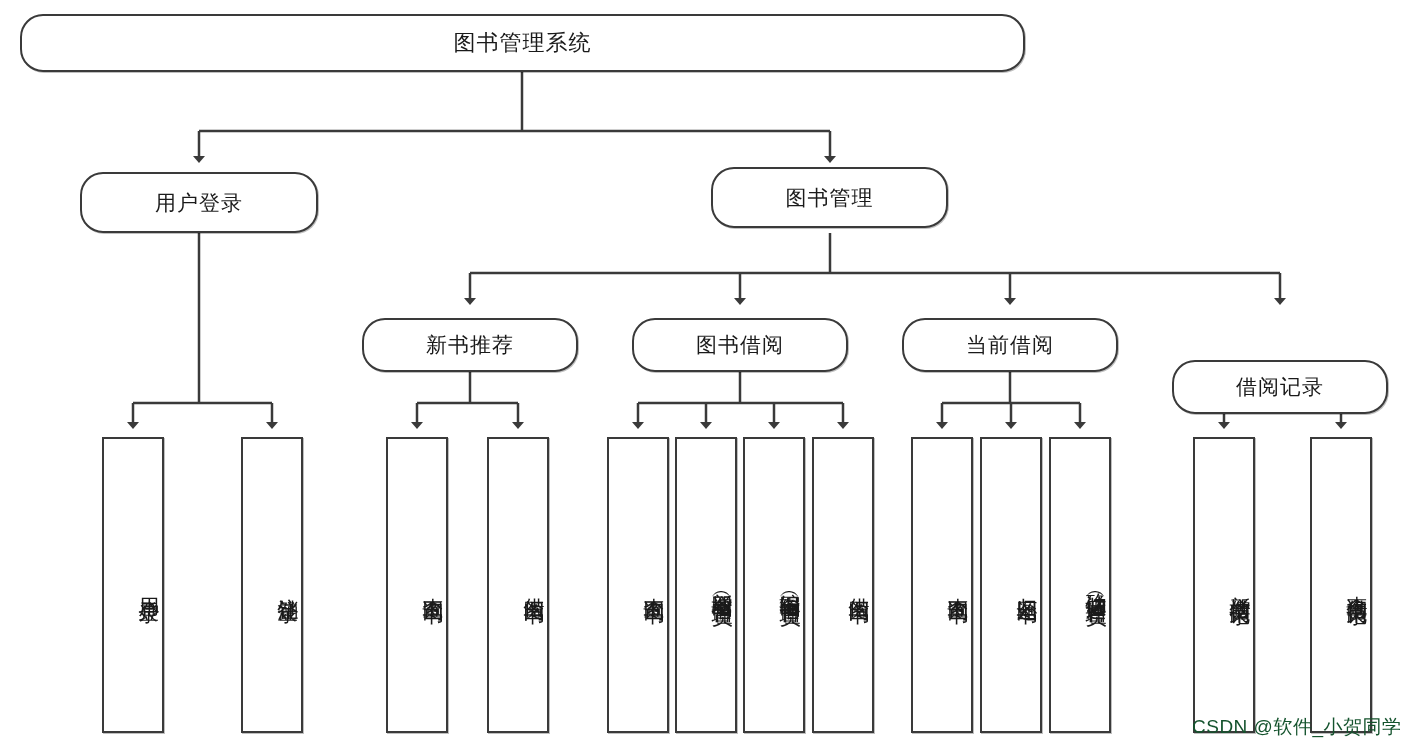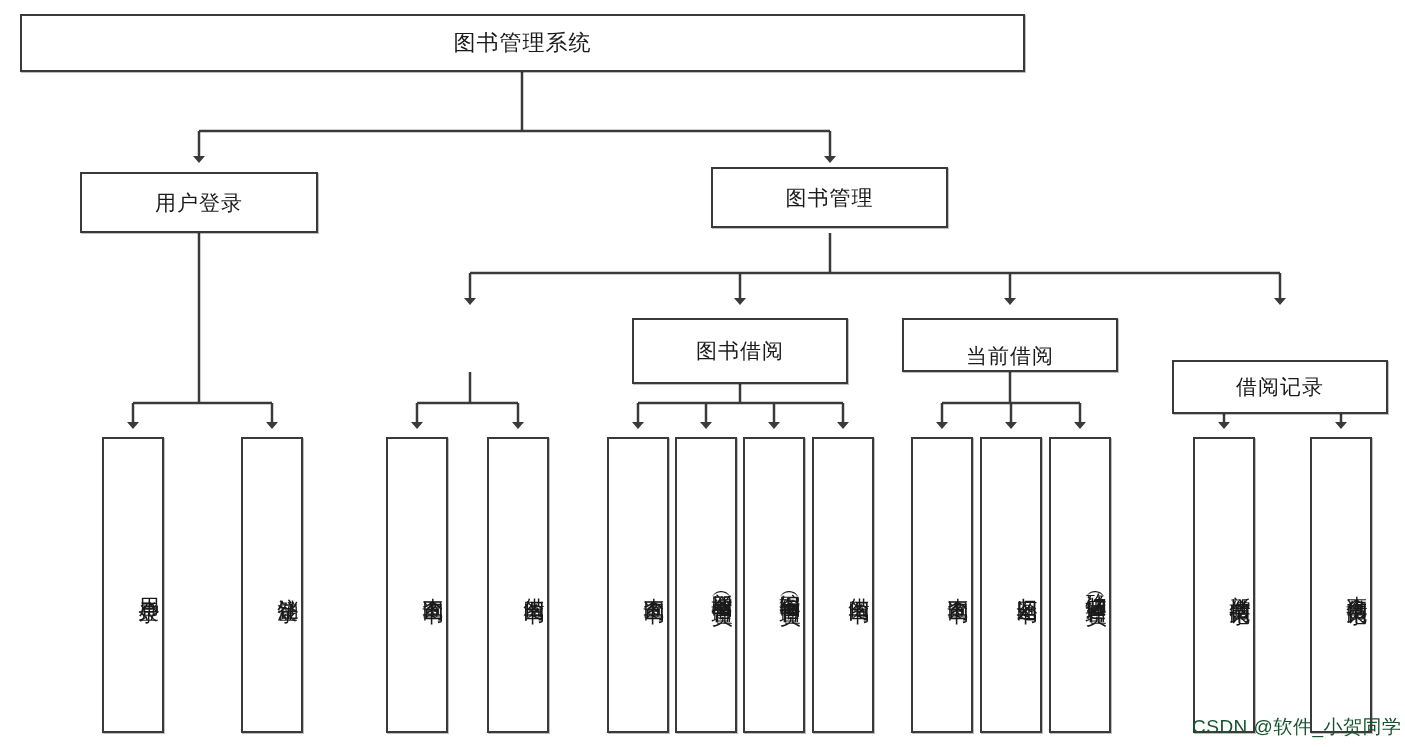--- a/index.html
+++ b/index.html
@@ -25,20 +25,21 @@
     display: flex;
     align-items: center;
     justify-content: center;
     color: #1a1a1a;
     box-shadow: 1px 1px 0 rgba(0,0,0,0.25);
   }
   .node.h {
     font-size: 21px;
     letter-spacing: 1px;
     white-space: nowrap;
+    border-radius: 23px;
   }
   .node.root {
     font-size: 22px;
   }
   .node.v {
     writing-mode: vertical-rl;
     text-orientation: upright;
     font-size: 21px;
     line-height: 1.22;
     letter-spacing: 2px;
@@ -125,24 +126,27 @@
     <span>图书管理系统</span>
   </div>
 
   <div class="node h" style="left:80px; top:172px; width:238px; height:61px;">
     <span>用户登录</span>
   </div>
   <div class="node h" style="left:711px; top:167px; width:237px; height:61px;">
     <span>图书管理</span>
   </div>
 
-  <div class="node h" style="left:632px; top:318px; width:216px; height:66px;">
+  <div class="node h" style="left:362px; top:318px; width:216px; height:54px;">
+    <span>新书推荐</span>
+  </div>
+  <div class="node h" style="left:632px; top:318px; width:216px; height:54px;">
     <span>图书借阅</span>
   </div>
-  <div class="node h" style="left:902px; top:318px; width:216px; height:54px;align-items:flex-end;">
+  <div class="node h" style="left:902px; top:318px; width:216px; height:54px;">
     <span>当前借阅</span>
   </div>
   <div class="node h" style="left:1172px; top:318px; width:216px; height:54px;margin-top:42px;">
     <span>借阅记录</span>
   </div>
 
   <div class="node v" style="left:102px; top:437px; width:62px; height:296px;">
     <span class="vtext">用户登录</span>
   </div>
   <div class="node v" style="left:241px; top:437px; width:62px; height:296px;">

